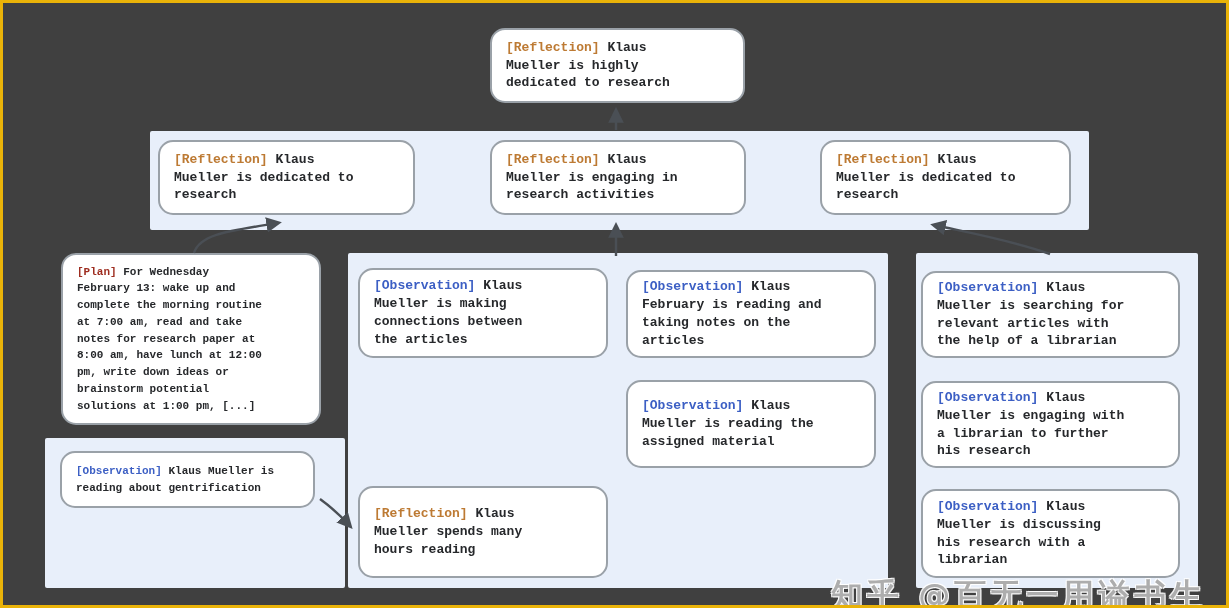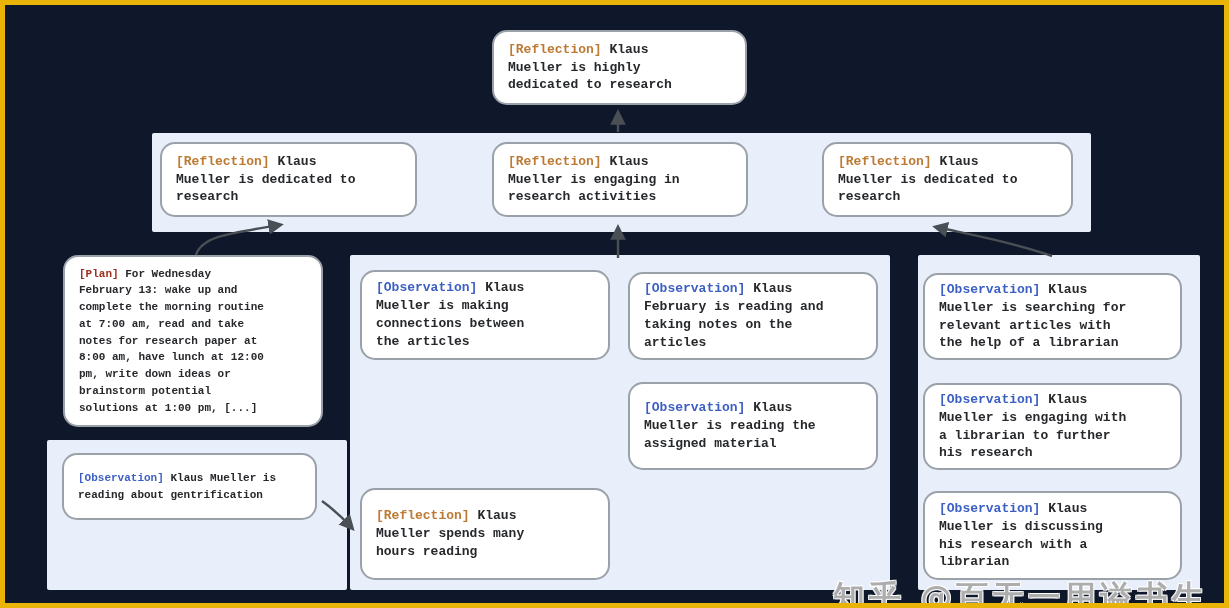--- a/index.html
+++ b/index.html
@@ -1,21 +1,21 @@
 <!DOCTYPE html>
 <html><head>
 <meta charset="utf-8">
 <style>
   html,body{margin:0;padding:0;background:#ffffff;}
   .stage{
     position:relative;
     width:1229px;height:608px;
     box-sizing:border-box;
-    background:#0f172a;
-    border:5px solid #eab308;
+    background:#404040;
+    border:3px solid #eab308;
     overflow:hidden;
     font-family:"Liberation Mono","DejaVu Sans Mono",monospace;
   }
   .band{
     position:absolute;
     background:#e8effa;
     border-radius:2px;
   }
   .node{
     position:absolute;
@@ -96,21 +96,21 @@
 February 13: wake up and
 complete the morning routine
 at 7:00 am, read and take
 notes for research paper at
 8:00 am, have lunch at 12:00
 pm, write down ideas or
 brainstorm potential
 solutions at 1:00 pm, [...]</span></div>
   </div>
 
-  <div class="node small" style="left:57px;top:448px;width:255px;height:67px;">
+  <div class="node small" style="left:57px;top:448px;width:255px;height:57px;">
     <div class="txt"><span class="tag-observation">[Observation]</span> <span class="body">Klaus Mueller is
 reading about gentrification</span></div>
   </div>
 
   <div class="node" style="left:355px;top:265px;width:250px;height:90px;">
     <div class="txt"><span class="tag-observation">[Observation]</span> <span class="body">Klaus
 Mueller is making
 connections between
 the articles</span></div>
   </div>

